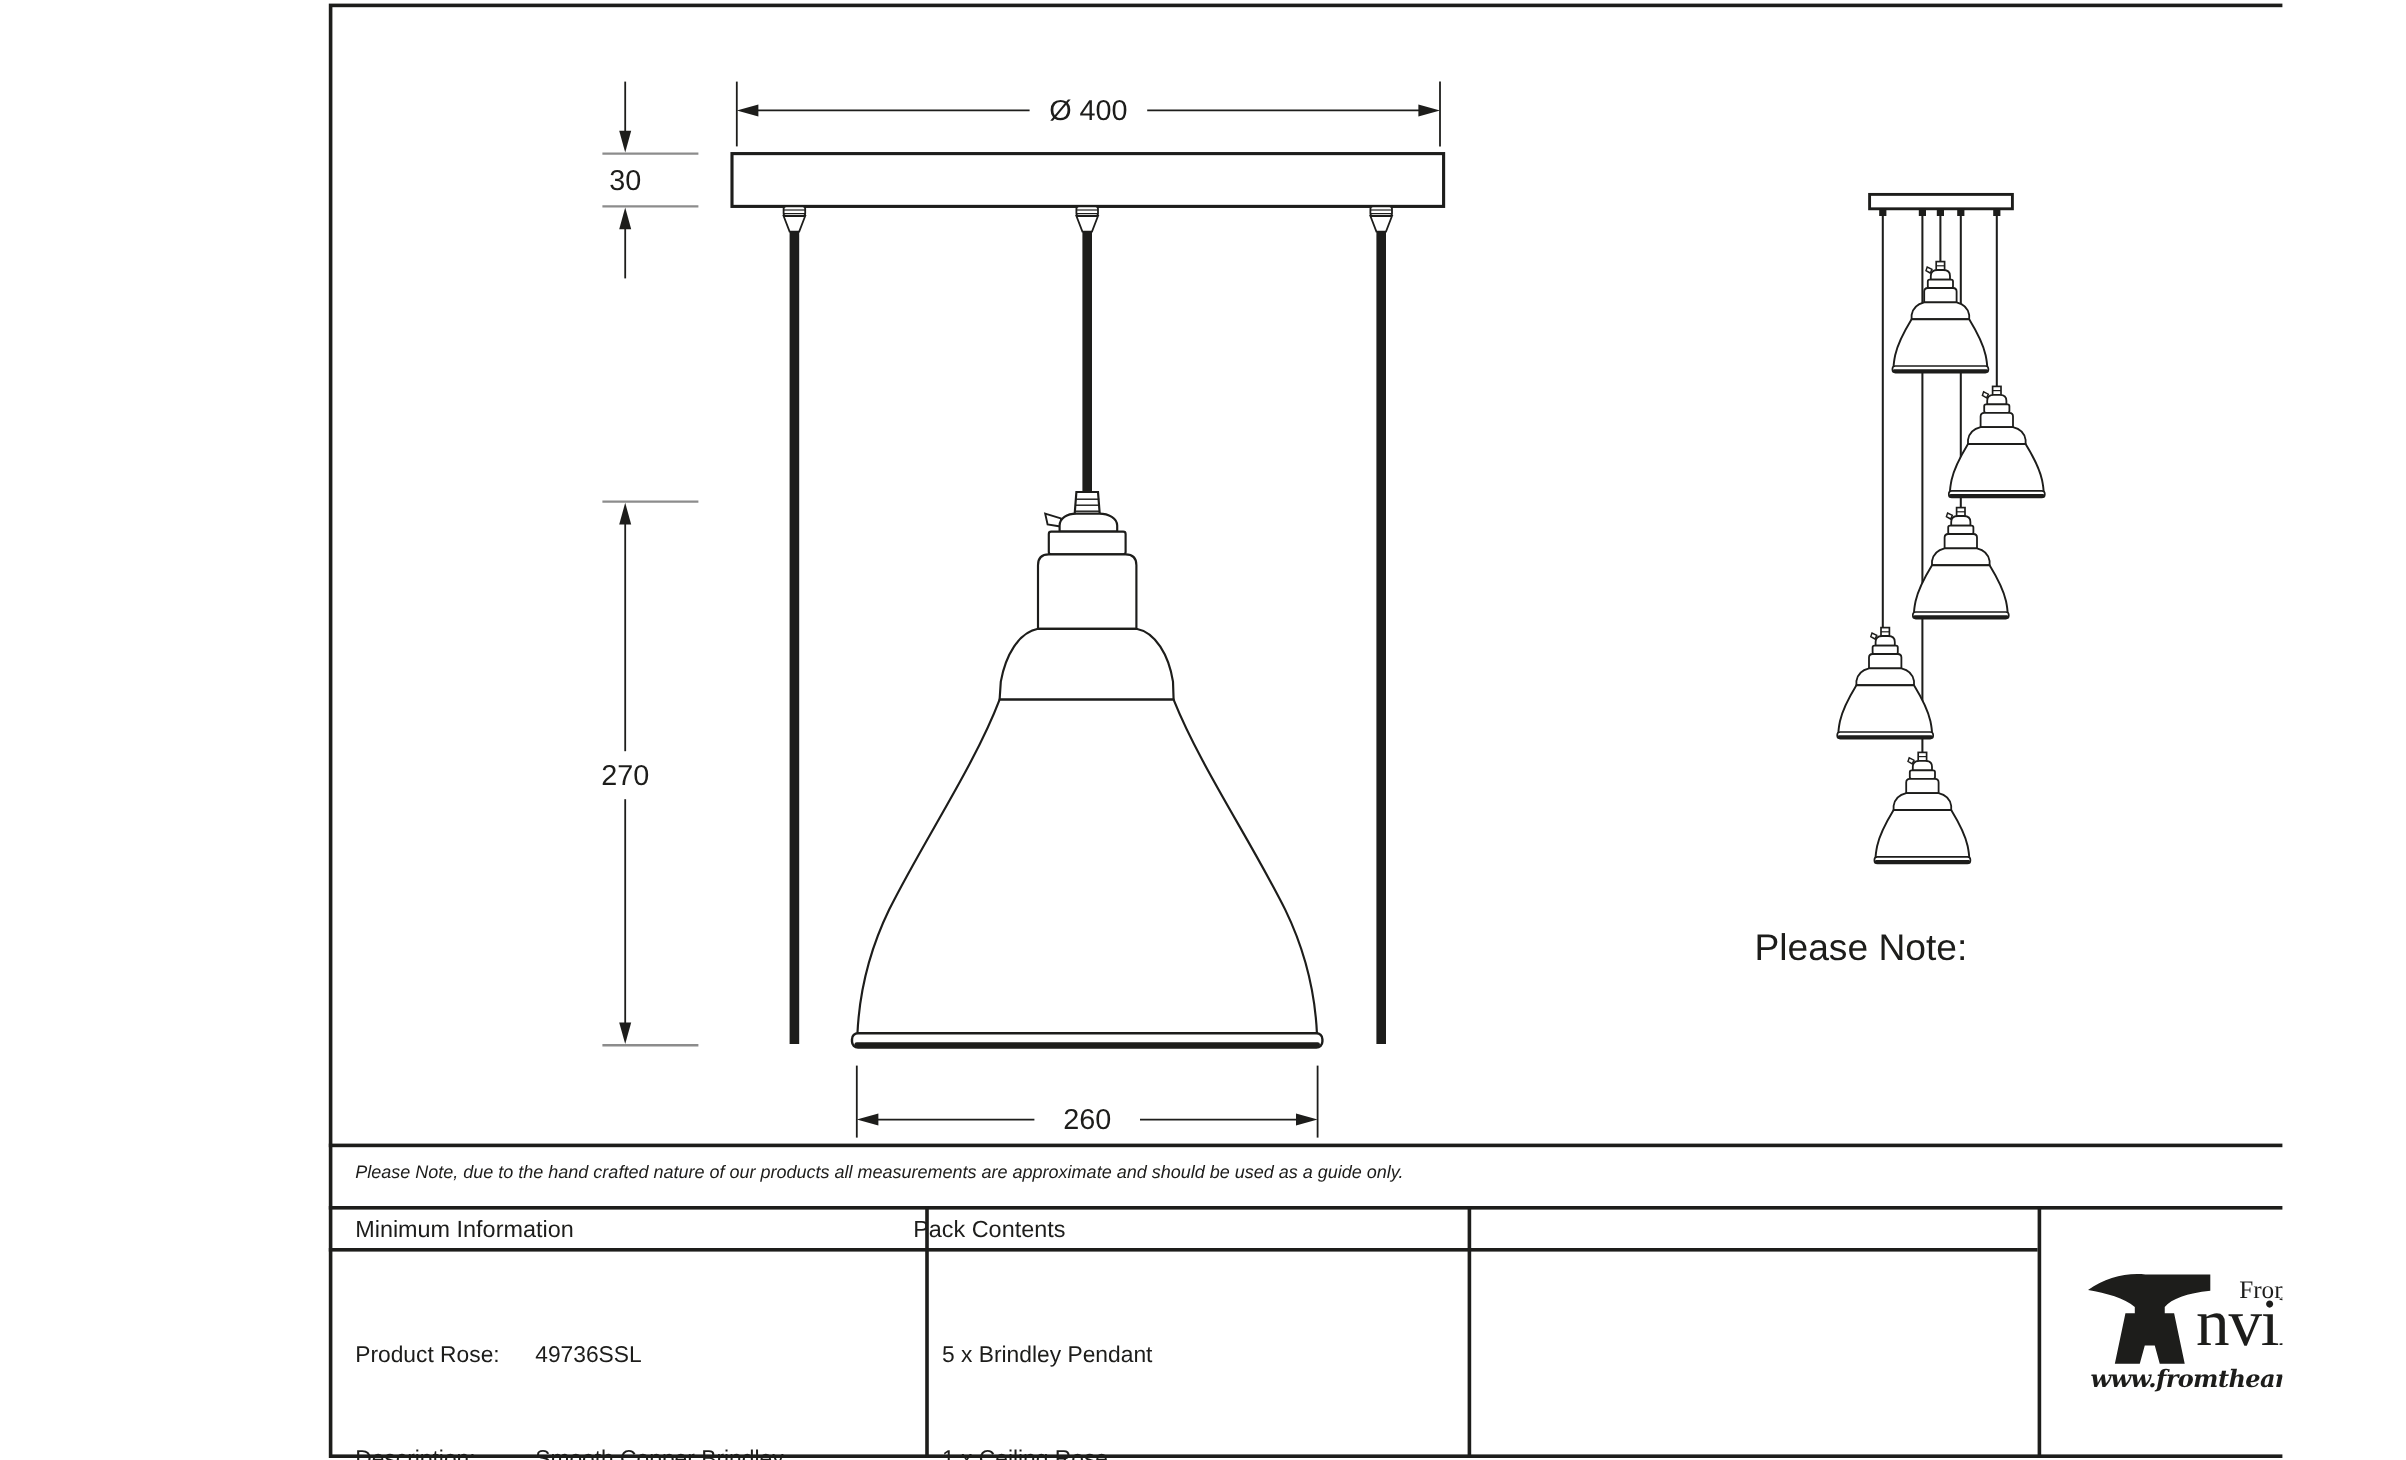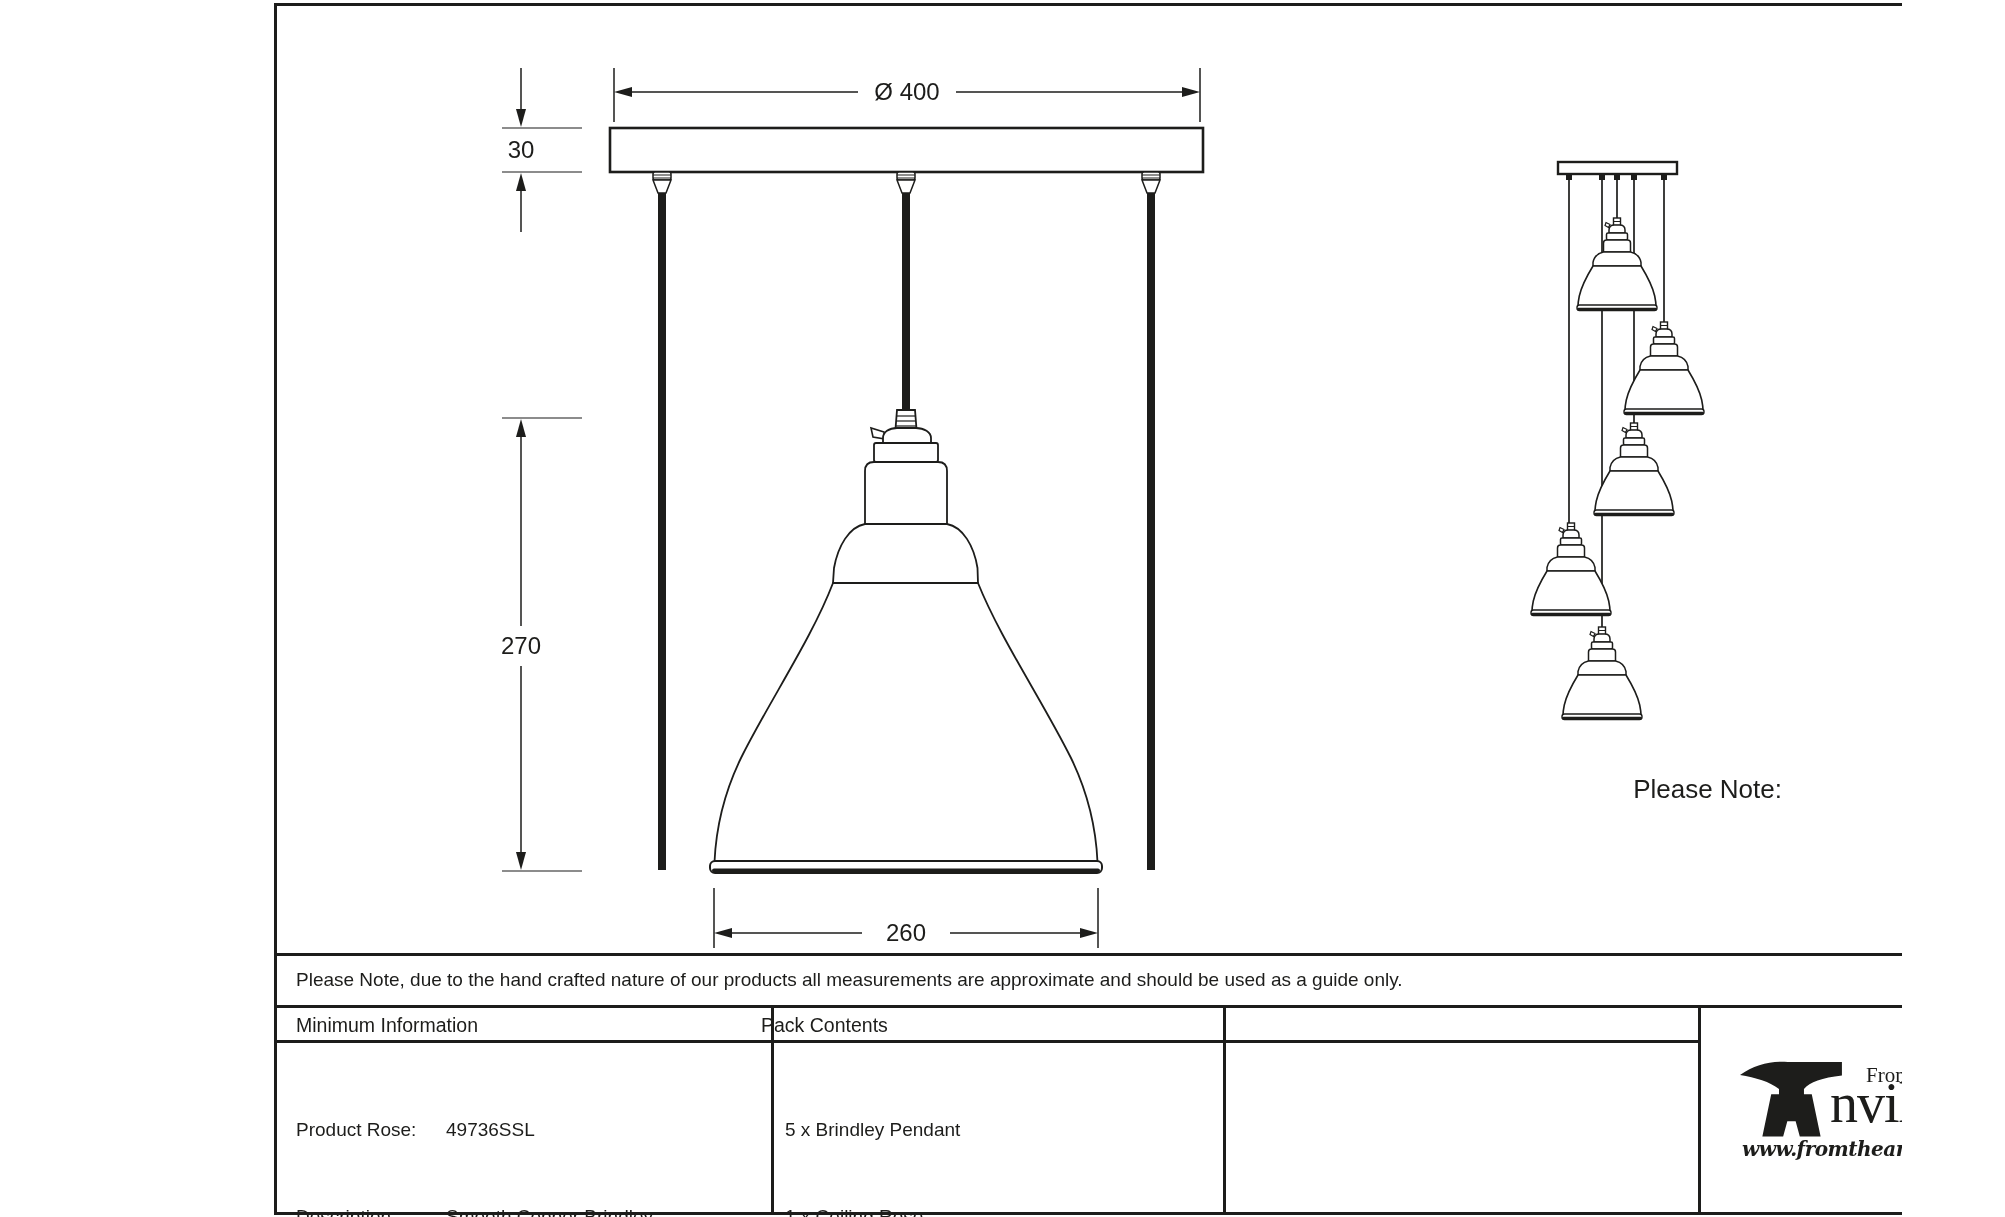--- a/index.html
+++ b/index.html
@@ -4,24 +4,24 @@
 <style>
   html,body{margin:0;padding:0;background:#ffffff;}
   #sheet{position:relative;width:1902px;height:1217px;background:#ffffff;overflow:hidden;
          font-family:"Liberation Sans", sans-serif;color:#1d1d1b;}
   .abs{position:absolute;}
   
   .frame{position:absolute;left:274px;top:3px;width:1723px;height:1212px;border:3px solid #1d1d1b;box-sizing:border-box;}
   .hline{position:absolute;background:#1d1d1b;height:3px;}
   .vline{position:absolute;background:#1d1d1b;width:3px;}
   
-  .note-text{font-size:19px;}
+  .note-text{font-size:15px;font-style:italic;}
   .th{font-size:19.5px;}
   .cell{font-size:19px;line-height:29.3px;white-space:pre;}
-  .pn{font-size:26px;line-height:33px;text-align:right;}
+  .pn{font-size:31px;line-height:33px;text-align:left;}
   
   .logo-fromthe{font-family:"Liberation Serif", serif;font-size:21px;}
   .logo-brand{font-family:"Liberation Serif", serif;font-size:56px;line-height:1;letter-spacing:-1px;}
   .logo-reg{font-family:"Liberation Serif", serif;font-size:14px;}
   .logo-diamond{font-size:15px;}
   .logo-url{font-family:"DejaVu Serif", serif;font-style:italic;font-weight:bold;font-size:20px;text-align:center;letter-spacing:-0.5px;}
   svg text{font-family:"Liberation Sans", sans-serif;fill:#1d1d1b;}
 </style>
 </head>
 <body>

